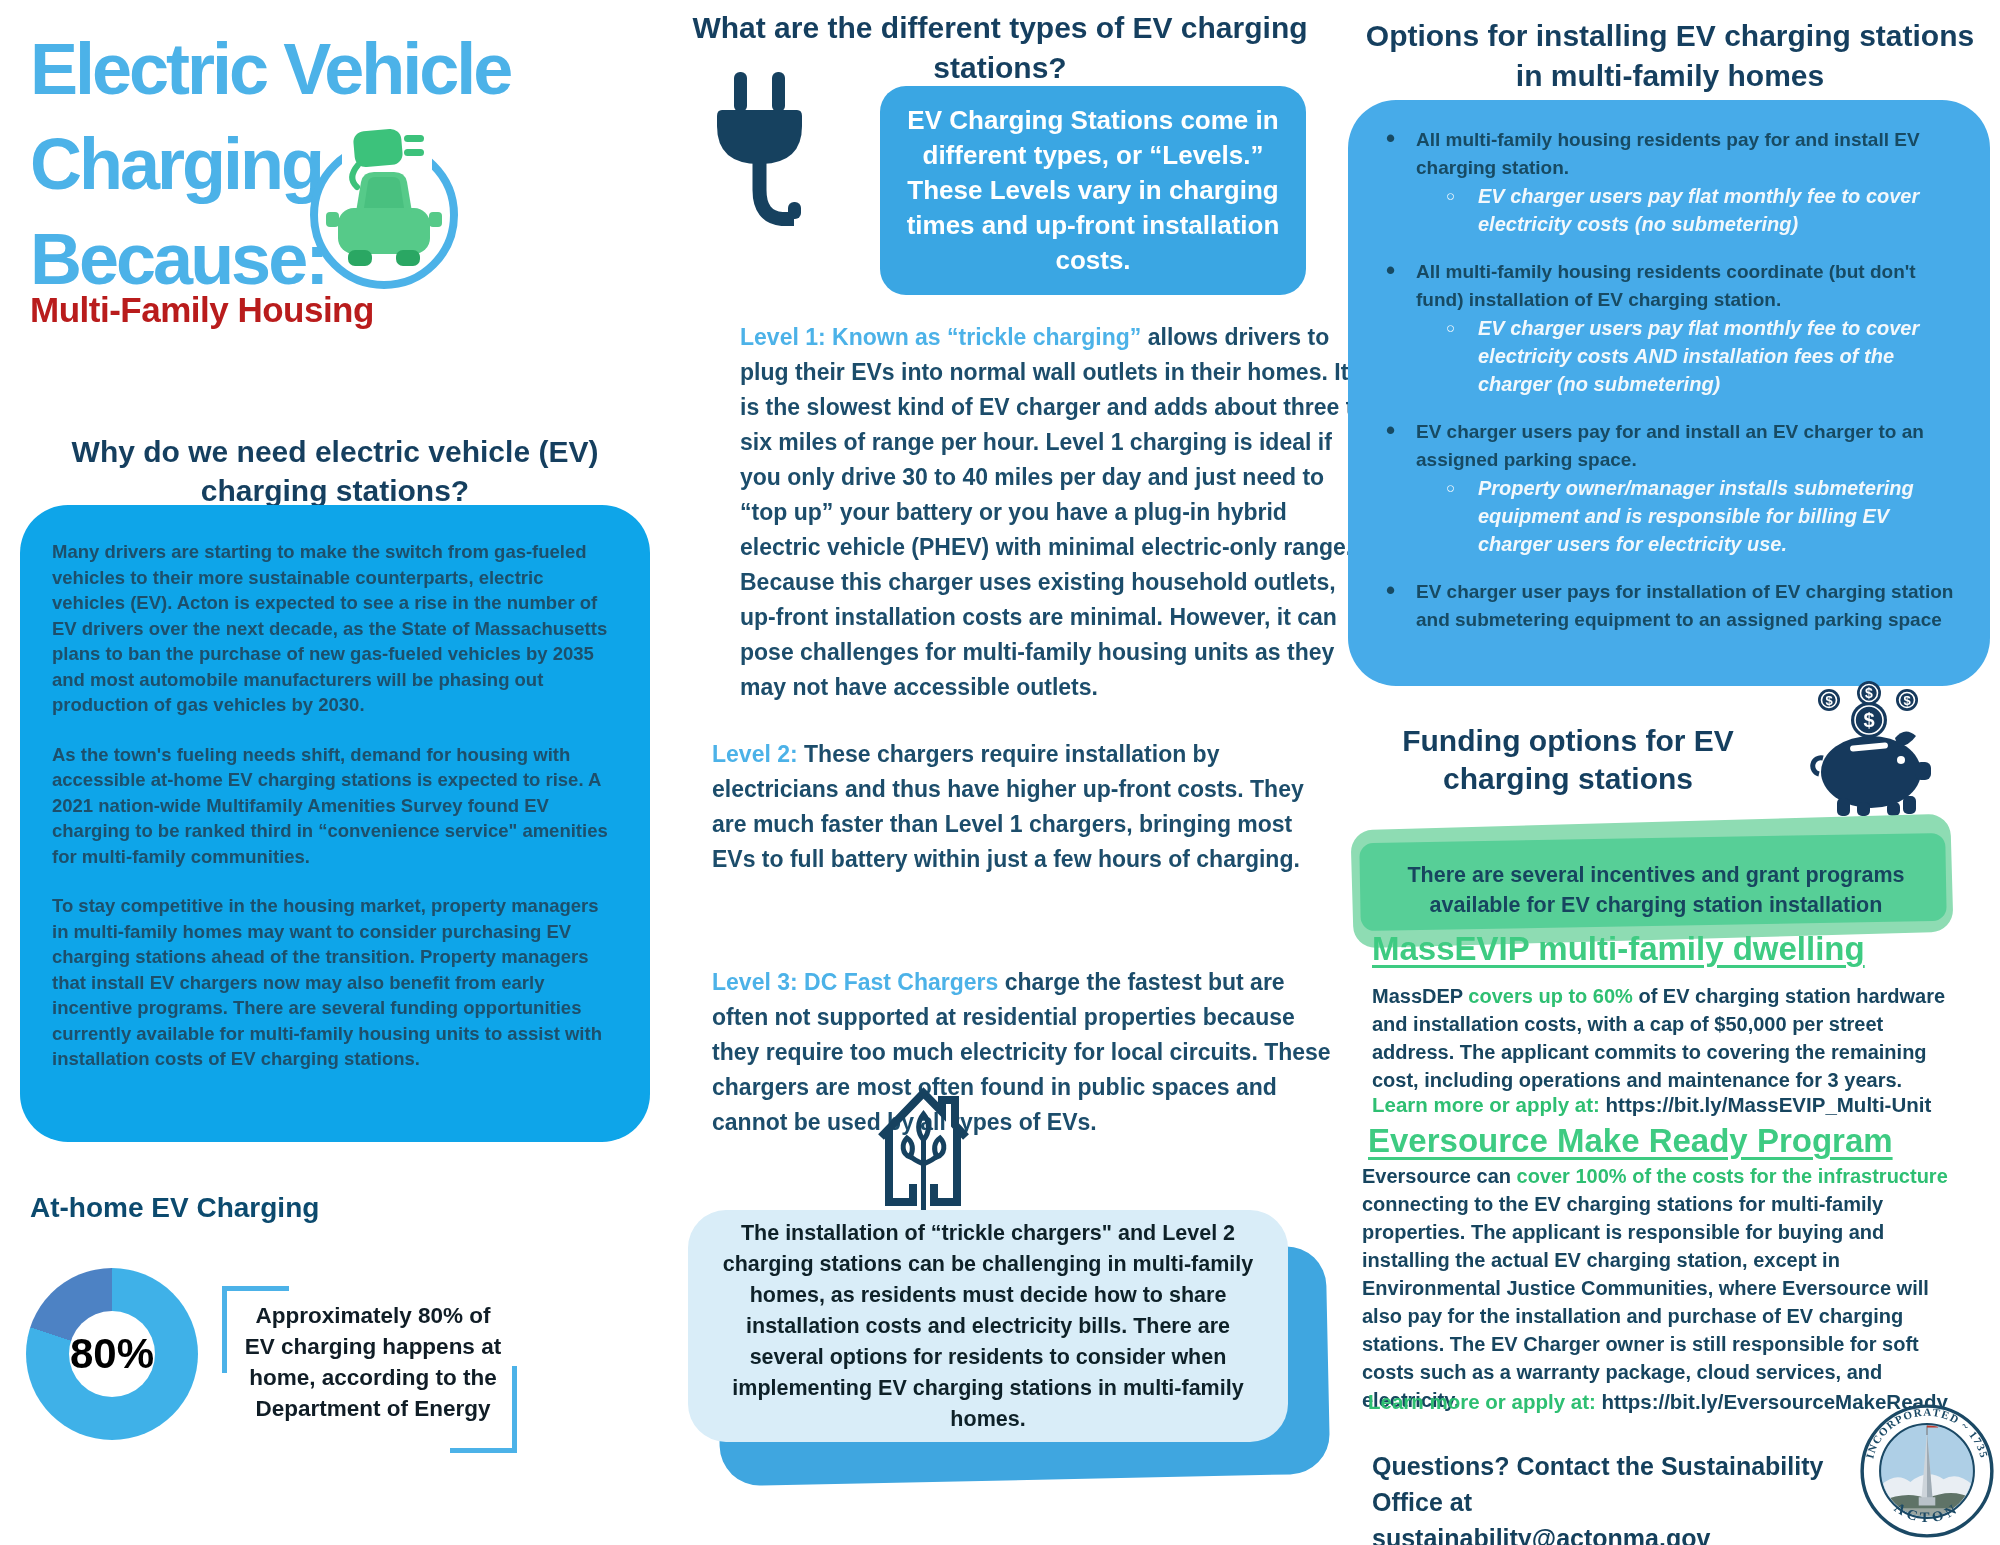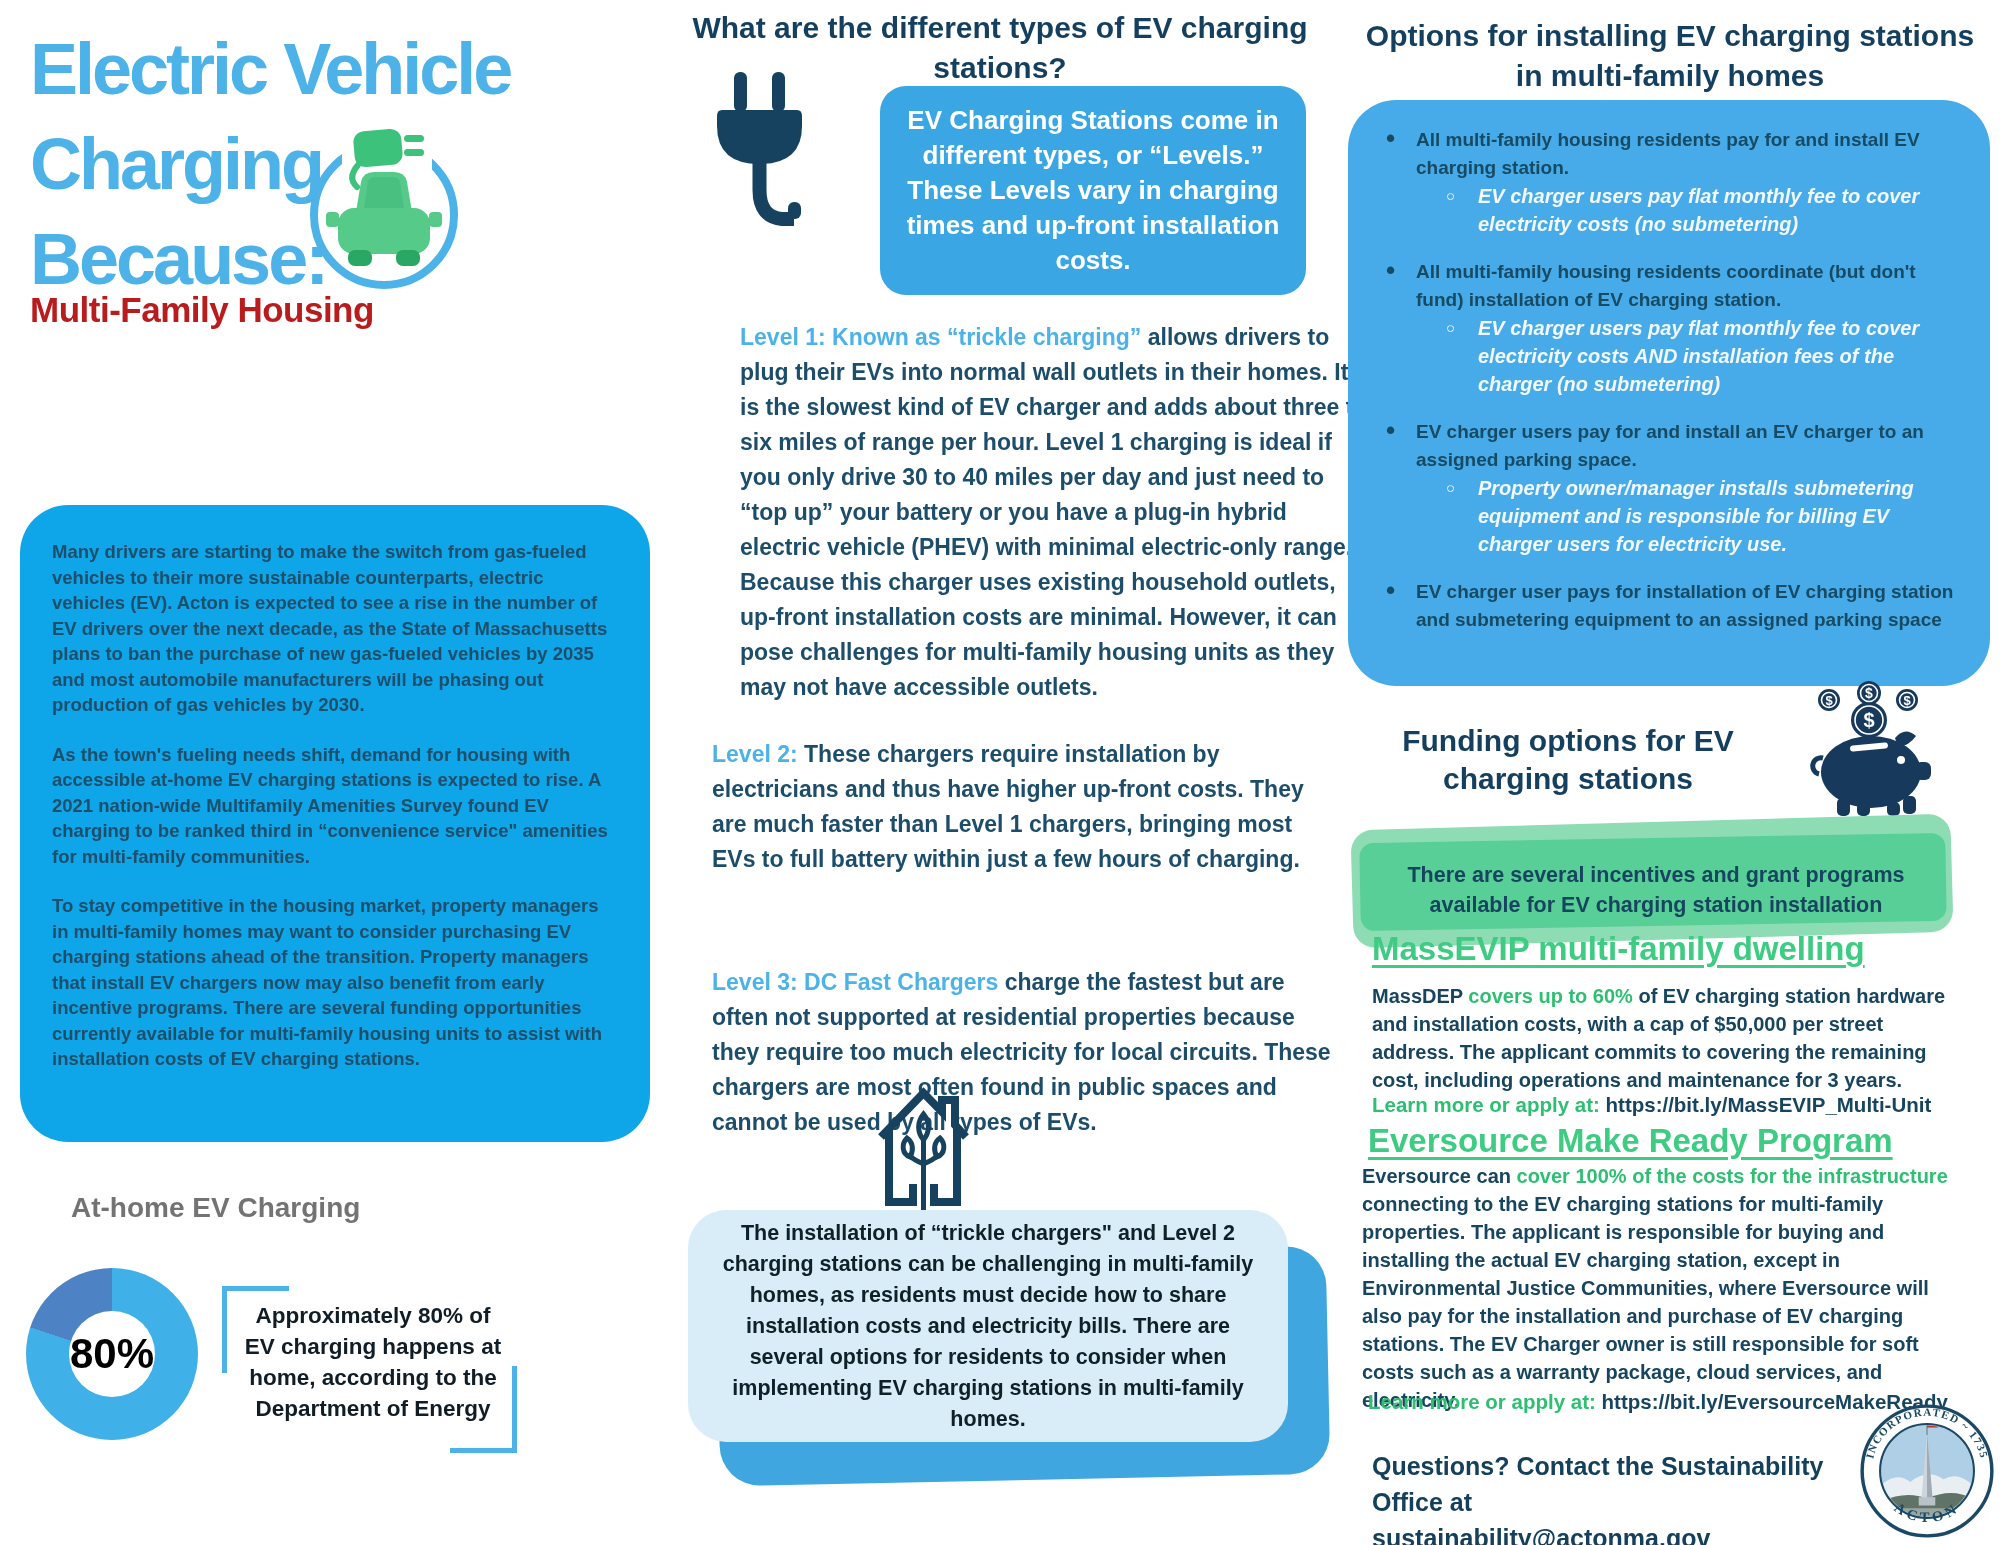--- a/index.html
+++ b/index.html
@@ -8,21 +8,21 @@
   .abs{position:absolute;}
 
   
   .title{left:30px;top:22px;font-size:72px;line-height:95px;letter-spacing:-3px;color:#4cb2e8;}
   .car-badge{left:298px;top:120px;width:172px;height:172px;}
   .subtitle{left:30px;top:290px;font-size:35px;color:#b91c1c;letter-spacing:-0.5px;}
   .why-heading{left:20px;top:432px;width:630px;text-align:center;font-size:30px;line-height:39px;color:#153f5f;}
   .green-box{left:20px;top:505px;width:630px;height:637px;background:#0ea5e9;border-radius:48px;
              box-sizing:border-box;padding:34px 32px;color:#1d4f6b;font-size:18.5px;line-height:25.5px;}
   .green-box p{margin:0 0 24px 0;}
-  .athome-label{left:30px;top:1192px;font-size:28px;color:#737373;margin-left:41px;}
+  .athome-label{left:30px;top:1192px;font-size:28px;color:#0c4a6e;}
   .donut{left:26px;top:1268px;width:172px;height:172px;border-radius:50%;}
   .donut-hole{position:absolute;left:43px;top:43px;width:86px;height:86px;border-radius:50%;background:#ffffff;
               display:flex;align-items:center;justify-content:center;font-size:42px;color:#000000;}
   .bracket-tl{left:222px;top:1286px;width:62px;height:82px;border-top:5px solid #4cb2e8;border-left:5px solid #4cb2e8;}
   .bracket-br{left:450px;top:1366px;width:62px;height:82px;border-bottom:5px solid #4cb2e8;border-right:5px solid #4cb2e8;}
   .callout{left:238px;top:1300px;width:270px;text-align:center;font-size:22.5px;line-height:31px;color:#101d26;}
 
   
   .mid-heading{left:665px;top:8px;width:670px;text-align:center;font-size:30px;line-height:40px;color:#153f5f;}
   .plug-icon{left:712px;top:70px;width:100px;height:180px;}
@@ -88,20 +88,21 @@
     <rect x="131" y="92" width="13" height="15" rx="4" fill="#56ca89"></rect>
     <rect x="40" y="88" width="92" height="46" rx="16" fill="#56ca89"></rect>
     <path d="M58,92 L63,62 Q65,52 76,52 L96,52 Q107,52 109,62 L114,92 Z" fill="#56ca89"></path>
     <path d="M66,88 L70,62 Q71,57 78,57 L94,57 Q101,57 102,62 L106,88 Z" fill="#49c07f"></path>
     <rect x="50" y="130" width="24" height="16" rx="7" fill="#2aa763"></rect>
     <rect x="98" y="130" width="24" height="16" rx="7" fill="#2aa763"></rect>
   </svg>
 
   <div class="abs subtitle">Multi-Family Housing</div>
 
+  <div class="abs why-heading">Why do we need electric vehicle (EV) charging stations?</div>
 
   <div class="abs green-box">
     <p>Many drivers are starting to make the switch from gas-fueled vehicles to their more sustainable counterparts, electric vehicles (EV). Acton is expected to see a rise in the number of EV drivers over the next decade, as the State of Massachusetts plans to ban the purchase of new gas-fueled vehicles by 2035 and most automobile manufacturers will be phasing out production of gas vehicles by 2030.</p>
     <p>As the town's fueling needs shift, demand for housing with accessible at-home EV charging stations is expected to rise. A 2021 nation-wide Multifamily Amenities Survey found EV charging to be ranked third in “convenience service" amenities for multi-family communities.</p>
     <p>To stay competitive in the housing market, property managers in multi-family homes may want to consider purchasing EV charging stations ahead of the transition. Property managers that install EV chargers now may also benefit from early incentive programs. There are several funding opportunities currently available for multi-family housing units to assist with installation costs of EV charging stations.</p>
   </div>
 
   <div class="abs athome-label">At-home EV Charging</div>
 
   <div class="abs donut" style="background: conic-gradient(rgb(63, 177, 232) 0deg, rgb(63, 177, 232) 288deg, rgb(77, 130, 196) 288deg, rgb(77, 130, 196) 360deg);">

